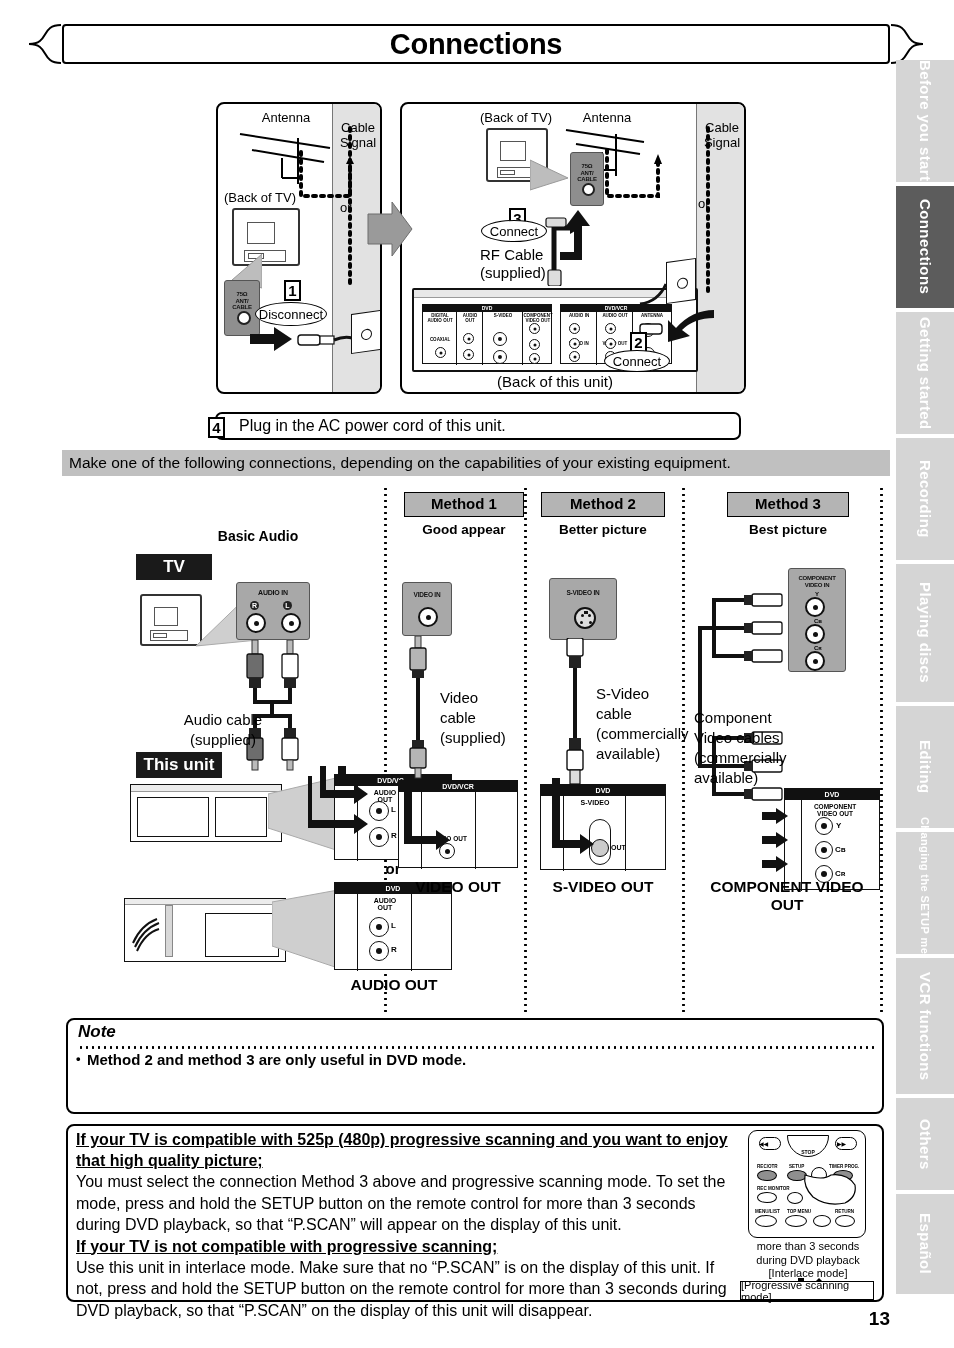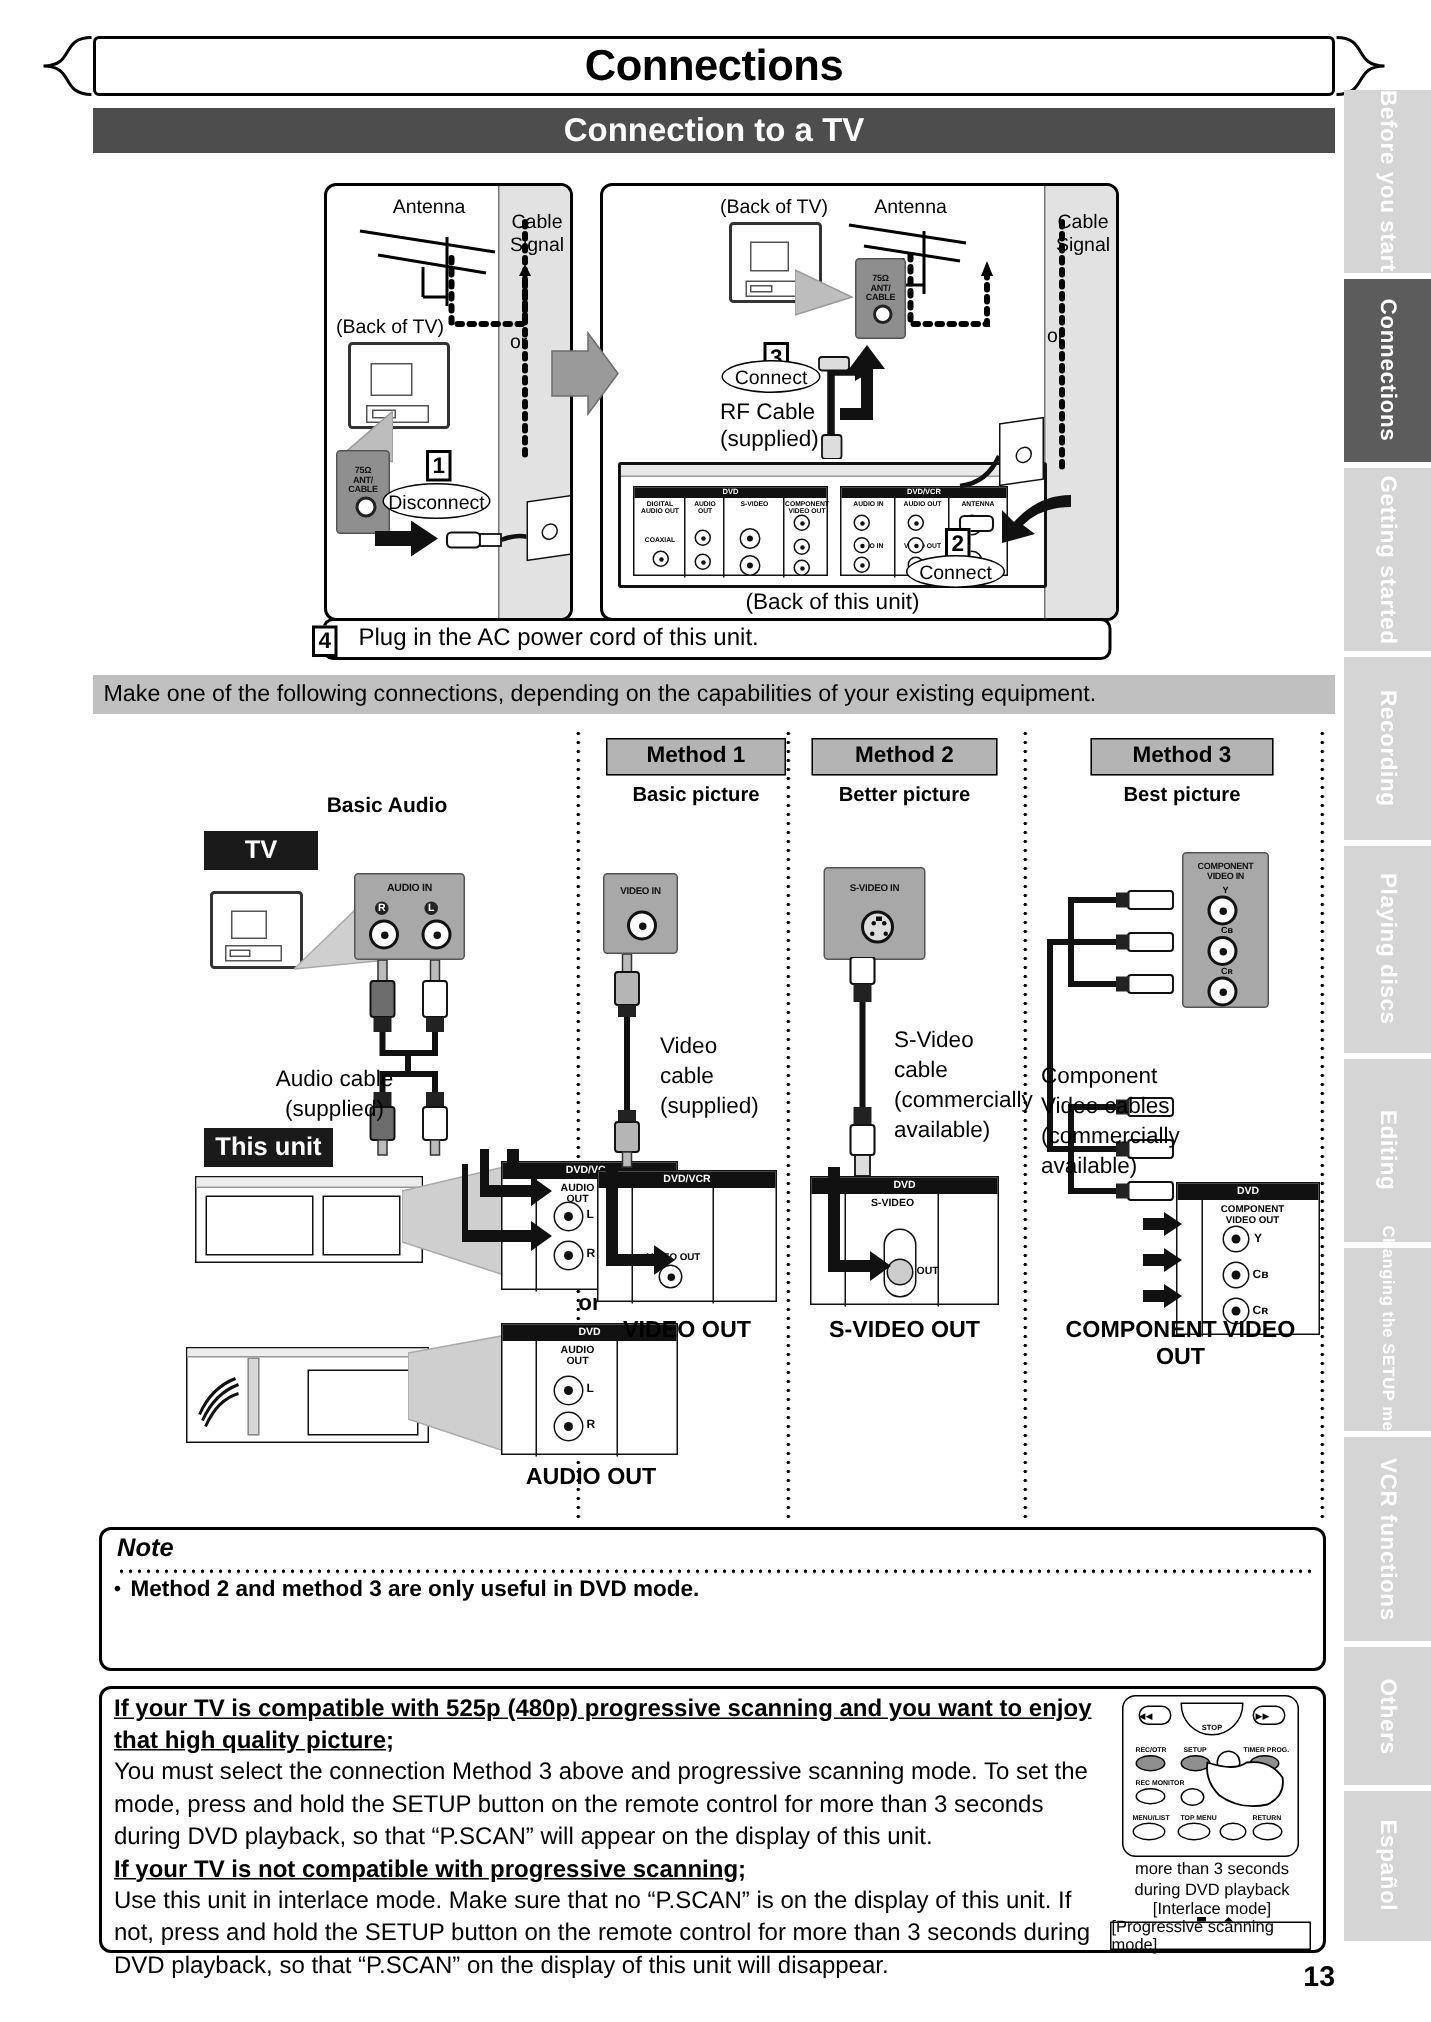--- a/index.html
+++ b/index.html
@@ -34,21 +34,21 @@
   .section-bar {
     position:absolute; left:62px; top:72px; width:828px; height:30px;
     background:#4d4d4d;
     display:flex; align-items:center; justify-content:center;
   }
   .section-bar .title {
     color:#fff; font-size:22px; font-weight:bold; letter-spacing:0px;
   }
 
   
-  .diagram-row { position:absolute; left:216px; top:122px; width:530px; height:295px; }
+  .diagram-row { position:absolute; left:216px; top:102px; width:530px; height:295px; }
 
   .panelbox {
     position:absolute; border:2px solid #000; border-radius:8px; background:#fff;
     overflow:hidden;
   }
   .panelA { left:0px; top:0px; width:166px; height:292px; }
   .panelB { left:184px; top:0px; width:346px; height:292px; }
 
   .cablecol {
     position:absolute; top:0; right:0; width:48px; height:100%;
@@ -239,23 +239,20 @@
   </div>
   <div class="banner-wing right">
     <svg width="34" height="40" viewBox="0 0 34 40">
         <path d="M1 1 C22 1 12 20 33 20 C12 20 22 39 1 39" fill="none" stroke="#000" stroke-width="2"></path>
       </svg>
   </div>
   <div class="chapter-banner">
     <div class="title">Connections</div>
   </div>
 
-  <div class="section-bar">
-    <div class="title">Connection to a TV</div>
-  </div>
 
   <div class="diagram-row">
 
     <div class="panelbox panelA">
       <div class="cablecol"></div>
 
       <div class="lbl c" style="left:18px; top:6px; width:100px;">Antenna</div>
 
       <div class="lbl c" style="left:118px; top:16px; width:44px; white-space:pre-line;">Cable
 Signal</div>
@@ -563,21 +560,21 @@
       <div style="position:absolute; left:34px; top:58px; width:20px; height:20px; border:1.6px solid #111; border-radius:50%;">
           <div style="position:absolute; left:6px; top:6px; width:6px; height:6px; background:#111; border-radius:50%;"></div>
         </div>
       <div style="position:absolute; left:56px; top:62px; font-size:8px; font-weight:bold;">R</div>
     </div>
 
 
     <div class="colcaption" style="left:272px; top:490px; width:120px;">AUDIO OUT</div>
 
     <div class="methodhdr" style="left:342px; top:6px; width:120px;">Method 1</div>
-    <div class="methodsub" style="left:342px; top:36px; width:120px;">Basic picture</div>
+    <div class="methodsub" style="left:342px; top:36px; width:120px;">Good appear</div>
 
     <div class="jackpanel" style="left:340px; top:96px; width:50px; height:54px; background:#a8a8a8;">
       <div class="jlabel" style="top:8px; font-size:6.5px;">VIDEO IN</div>
       <div style="position:absolute; left:15px; top:24px; width:20px; height:20px; border:2px solid #111; border-radius:50%; background:#fff;">
           <div style="position:absolute; left:6px; top:6px; width:5px; height:5px; background:#111; border-radius:50%;"></div>
         </div>
     </div>
 
     <svg style="position:absolute; left:342px; top:150px;" width="30" height="144">
       <rect x="11" y="0" width="6" height="12" fill="#bbb" stroke="#333" stroke-width="1"></rect>

